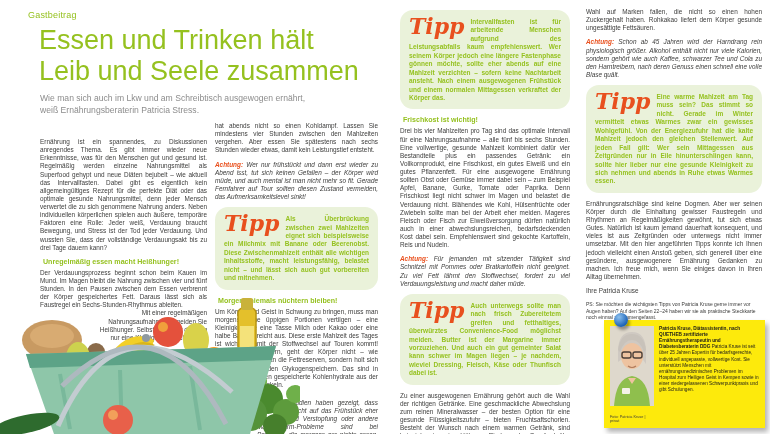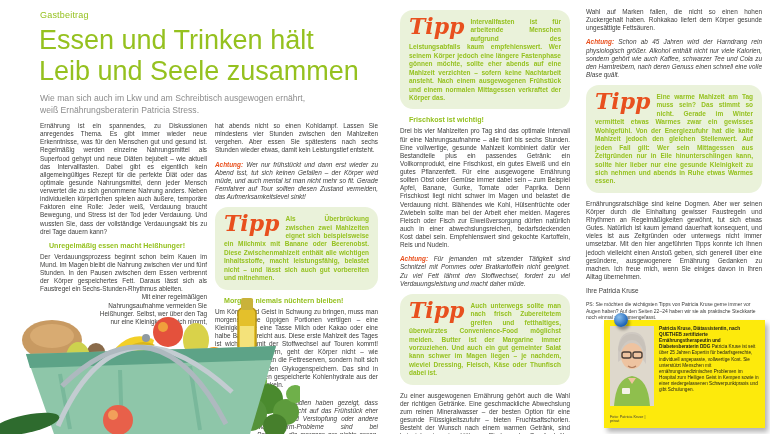--- a/index.html
+++ b/index.html
@@ -1,27 +1,27 @@
 <!DOCTYPE html>
 <html><head>
 <meta charset="utf-8">
 <style>
   html,body { margin:0; padding:0; background:#ffffff; }
   .spread {
     position:relative; width:770px; height:434px; background:#ffffff;
     overflow:hidden; font-family:"Liberation Sans", sans-serif; color:#3c3c3b;
   }
-  .kicker { position:absolute; left:40px; top:10px; font-size:9px; color:#95c11f; letter-spacing:.2px; }
+  .kicker { position:absolute; left:28px; top:10px; font-size:9px; color:#95c11f; letter-spacing:.2px; }
   .title  { position:absolute; left:39px; top:25px; font-size:27px; line-height:1.14; color:#95c11f;
             font-weight:400; white-space:pre-line; margin:0; }
   .subtitle { position:absolute; left:40px; top:93px; font-size:8.6px; line-height:1.35;
             color:#8c8c8c; white-space:pre-line; }
   .col { position:absolute; font-size:6.4px; line-height:1.27; text-align:justify; }
   .col p { margin:0 0 6px 0; }
-  .greenhead { color:#95c11f; font-weight:bold; font-size:7.1px; margin:1px 0 2px 9px; text-align:left; }
+  .greenhead { color:#95c11f; font-weight:bold; font-size:7.1px; margin:1px 0 2px 3px; text-align:left; }
   .achtung { font-style:italic; }
   .achtung .label { color:#e94f1c; font-weight:bold; }
   .achtung-indent { margin-left:42px !important; margin-top:10px !important; }
   .wrap-right { text-align:right; padding-left:58px; }
   .tippbox { background:#eaf2da; padding:8px 9px 7px 9px; margin:2px 0 7px 0;
              color:#95c11f; font-weight:bold; font-size:6.5px; line-height:1.3; text-align:justify;border-radius:13px; }
   .tipp-word { float:left; font-family:"DejaVu Serif", serif; font-style:italic; font-weight:bold;
              color:#e8501e; font-size:22px; line-height:17px; margin:0 6px 0 0; }
   .sig { margin-top:10px; margin-bottom:12px; text-align:left; }
   .ps { font-size:5px; line-height:1.3; color:#3c3c3b; text-align:left; }
@@ -41,21 +41,21 @@
 <body>
 
 <div class="spread">
 
   <div class="kicker">Gastbeitrag</div>
   <h1 class="title">Essen und Trinken hält
 Leib und Seele zusammen</h1>
   <div class="subtitle">Wie man sich auch im Lkw und am Schreibtisch ausgewogen ernährt,
 weiß Ernährungsberaterin Patricia Stress.</div>
 
-  <div class="col" id="col1" style="left:40px; top:122px; width:167px;">
+  <div class="col" id="col1" style="left:40px; top:138px; width:167px;">
     <p>Ernährung ist ein spannendes, zu Diskussionen anregendes Thema. Es gibt immer wieder neue Erkenntnisse, was für den Menschen gut und gesund ist. Regelmäßig werden einzelne Nahrungsmittel als Superfood gehypt und neue Diäten bejubelt – wie aktuell das Intervallfasten. Dabei gibt es eigentlich kein allgemeingültiges Rezept für die perfekte Diät oder das optimale gesunde Nahrungsmittel, denn jeder Mensch verwertet die zu sich genommene Nahrung anders. Neben individuellen körperlichen spielen auch äußere, temporäre Faktoren eine Rolle: Jeder weiß, Verdauung braucht Bewegung, und Stress ist der Tod jeder Verdauung. Und wussten Sie, dass der vollständige Verdauungsakt bis zu drei Tage dauern kann?</p>
     <div class="greenhead">Unregelmäßig essen macht Heißhunger!</div>
     <p style="margin-bottom:0;">Der Verdauungsprozess beginnt schon beim Kauen im Mund. Im Magen bleibt die Nahrung zwischen vier und fünf Stunden. In den Pausen zwischen dem Essen verbrennt der Körper gespeichertes Fett. Daraus lässt sich als Faustregel ein Sechs-Stunden-Rhythmus ableiten.</p>
     <p class="wrap-right">Mit einer regelmäßigen Nahrungsaufnahme vermeiden Sie Heißhunger. Selbst, wer über den Tag nur eine Kleinigkeit zu sich nimmt,</p>
   </div>
 
   <div class="col" id="col2" style="left:215px; top:122px; width:163px;">
     <p>hat abends nicht so einen Kohldampf. Lassen Sie mindestens vier Stunden zwischen den Mahlzeiten vergehen. Aber essen Sie spätestens nach sechs Stunden wieder etwas, damit kein Leistungstief entsteht.</p>
     <p class="achtung"><span class="label">Achtung:</span><span> Wer nur frühstückt und dann erst wieder zu Abend isst, tut sich keinen Gefallen – der Körper wird müde, und auch mental ist man nicht mehr so fit. Gerade Fernfahrer auf Tour sollten diesen Zustand vermeiden, das Aufmerksamkeitslevel sinkt!</span></p>
     <div class="tippbox">

